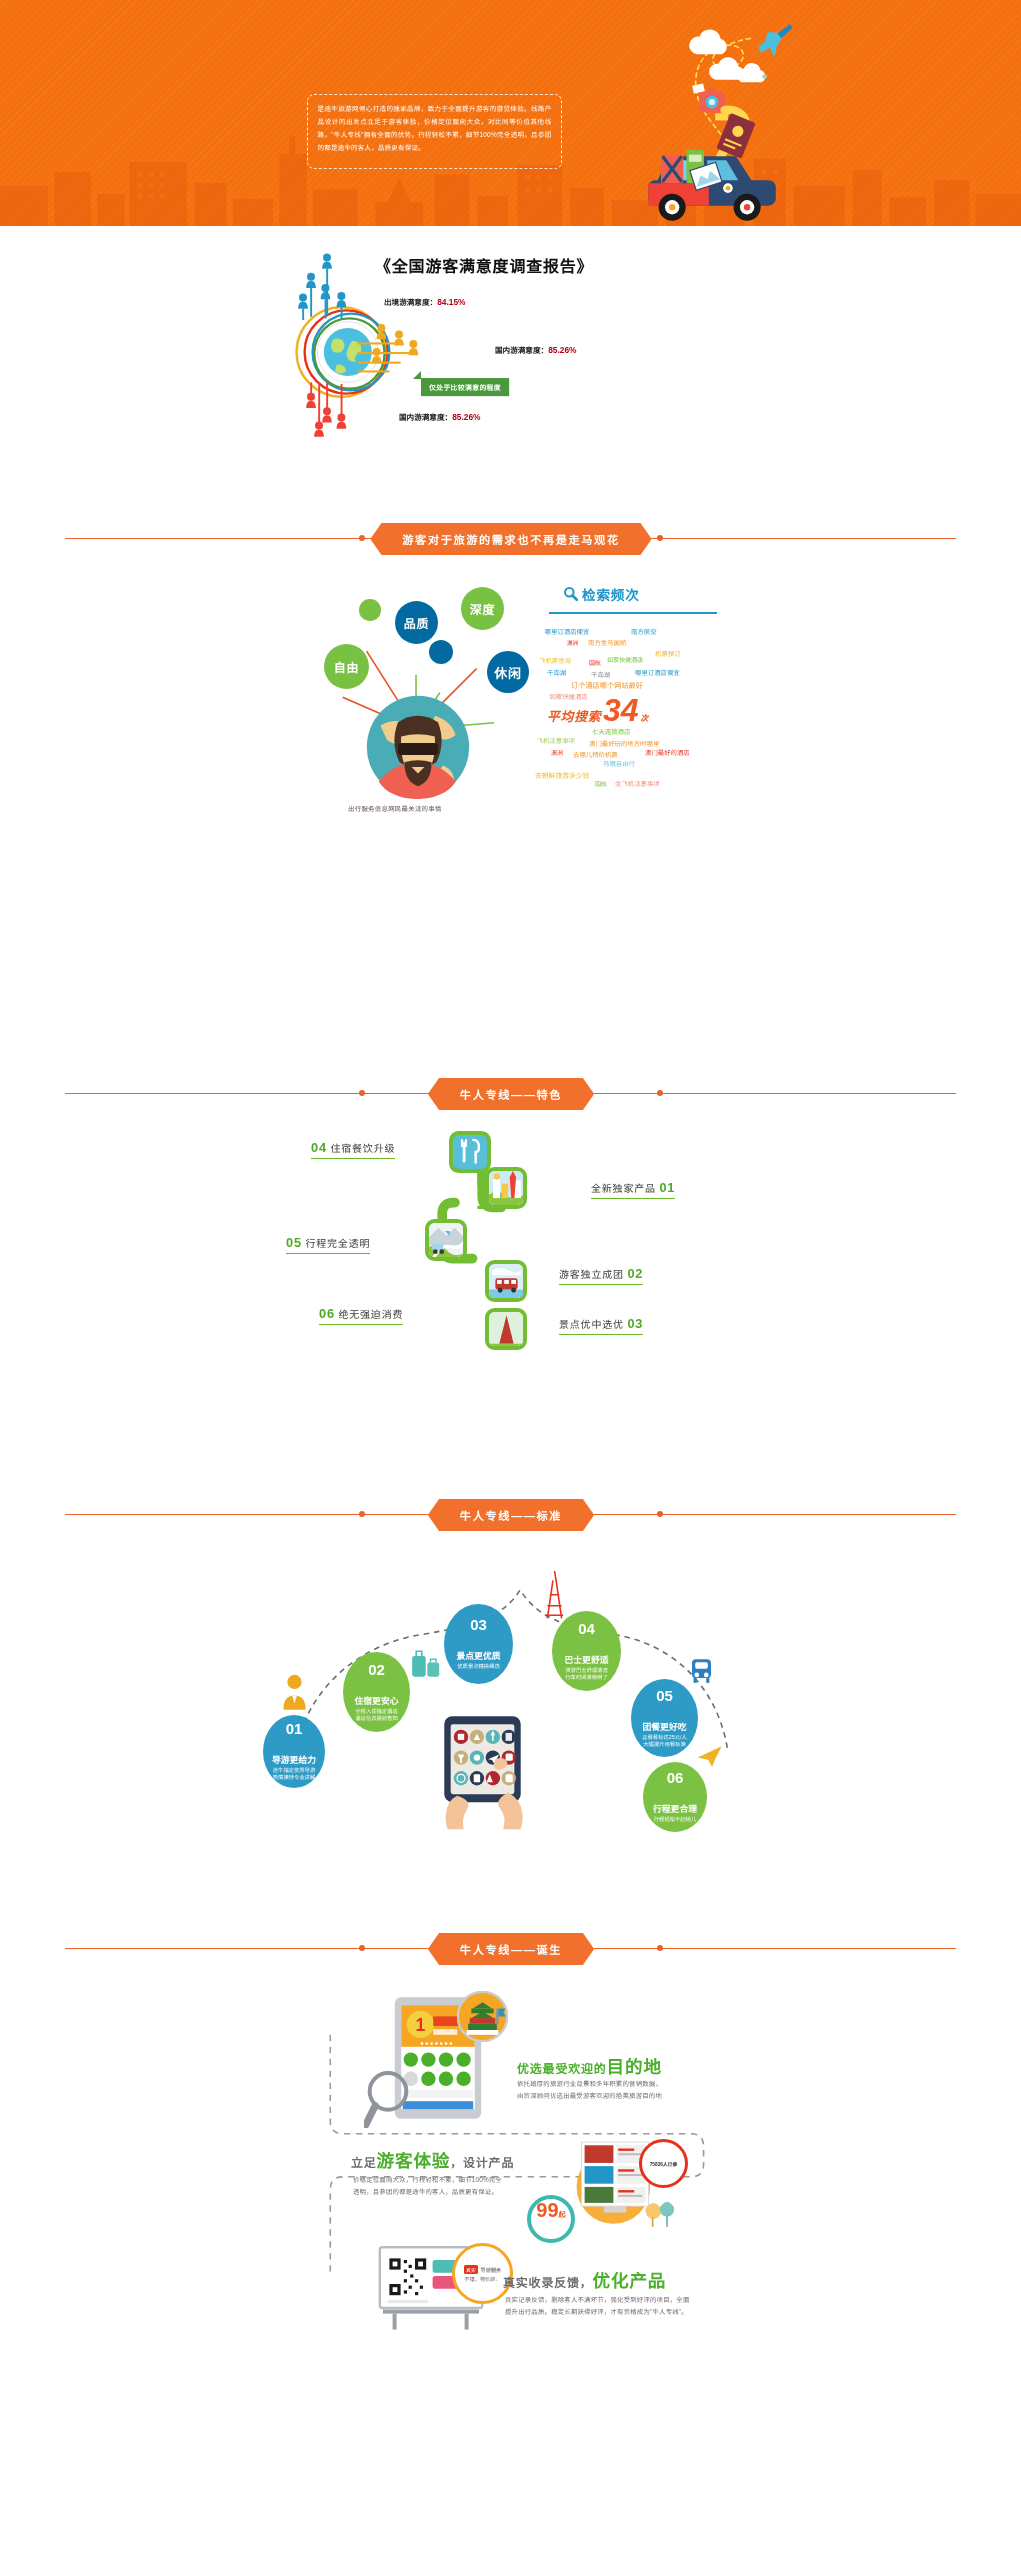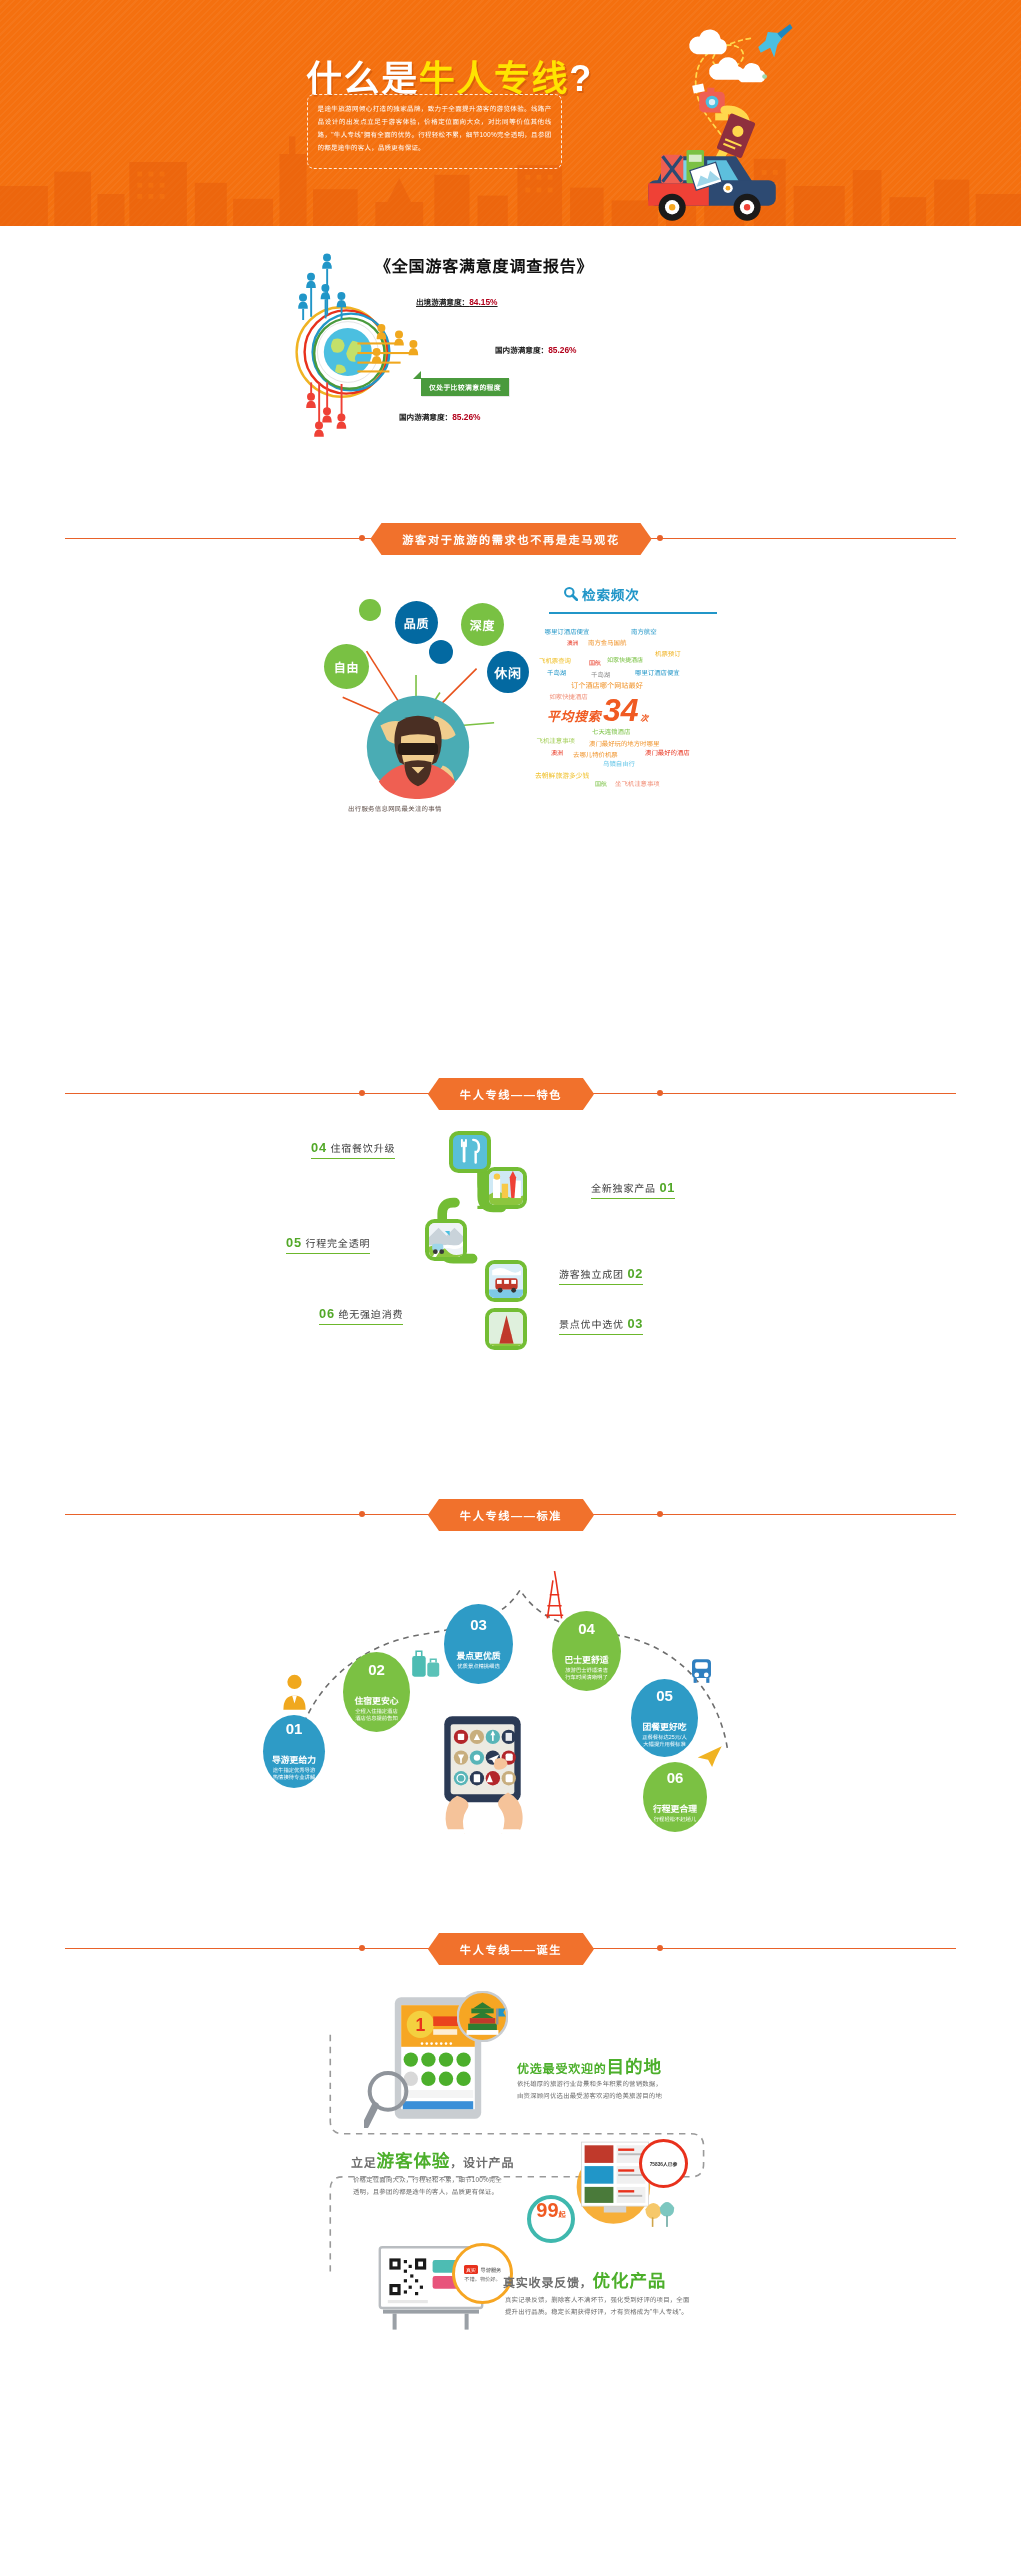--- a/index.html
+++ b/index.html
@@ -216,23 +216,20 @@
         <rect x="686" y="72" width="6" height="6"></rect>
       <rect x="954" y="50" width="6" height="6"></rect>
         <rect x="968" y="50" width="6" height="6"></rect>
       <rect x="954" y="66" width="6" height="6"></rect>
         <rect x="968" y="66" width="6" height="6"></rect>
       <rect x="954" y="82" width="6" height="6"></rect>
         <rect x="968" y="82" width="6" height="6"></rect>
     </g>
   </svg>
 
-  <h1 class="hero-title">
-    <span class="w">什么是</span><span class="y">牛人专线</span><span class="w">?</span>
-  </h1>
 
   <div class="hero-box">
     <p>是途牛旅游网倾心打造的独家品牌，致力于全面提升游客的游览体验。线路产品设计的出发点立足于游客体验，价格定位面向大众，对比同等价位其他线路，"牛人专线"拥有全面的优势。行程轻松不累，细节100%完全透明，且参团的都是途牛的客人，品质更有保证。</p>
   </div>
 
   <div class="hero-cta">即刻体验</div>
 
   <svg class="hero-art" viewBox="0 0 340 265">
 
     <g>
@@ -378,21 +375,21 @@
           <circle cx="0" cy="0" r="5"></circle>
           <path d="M-6 14 q0 -9 6 -9 q6 0 6 9z"></path>
         </g>
       <rect x="29" y="178" width="2.4" height="20"></rect>
         <rect x="49" y="178" width="2.4" height="38"></rect>
       <rect x="67" y="180" width="2.4" height="44"></rect>
         <rect x="39" y="178" width="2.4" height="56"></rect>
     </g>
   </svg>
 
-  <div class="survey-line" style="left:416px;top:70px;text-decoration:underline;">
+  <div class="survey-line" style="left:384px;top:70px;">
     <span>出境游满意度：</span><b>84.15%</b>
   </div>
   <div class="survey-line" style="left:495px;top:118px;">
     <span>国内游满意度：</span><b>85.26%</b>
   </div>
   <div class="survey-badge" style="left:421px;top:152px;">仅处于比较满意的程度</div>
   <div class="survey-line" style="left:399px;top:185px;">
     <span>国内游满意度：</span><b>85.26%</b>
   </div>
 </section>
@@ -418,21 +415,21 @@
     <circle cx="192" cy="160" r="7" fill="#f0a81e"></circle>
     <rect x="189" y="164" width="6" height="5" fill="#f0a81e"></rect>
   </svg>
 
   <div class="bubble bub-green" style="left:324px;top:89px;width:45px;height:45px;font-size:12px;">
     <span>自由</span>
   </div>
   <div class="bubble bub-orange" style="left:395px;top:46px;width:43px;height:43px;font-size:12px;">
     <span>品质</span>
   </div>
-  <div class="bubble bub-green" style="left:461px;top:48px;width:43px;height:43px;font-size:12px;">
+  <div class="bubble bub-green" style="left:461px;top:32px;width:43px;height:43px;font-size:12px;">
     <span>深度</span>
   </div>
   <div class="bubble bub-orange" style="left:487px;top:96px;width:42px;height:42px;font-size:13px;">
     <span>休闲</span>
   </div>
   <div class="bubble bub-green" style="left:359px;top:44px;width:21.6px;height:21.6px;"></div>
   <div class="bubble bub-orange" style="left:429px;top:85px;width:24px;height:24px;"></div>
 
   <svg style="position:absolute;left:366px;top:140px;width:104px;height:104px;" viewBox="0 0 130 130">
     <circle cx="65" cy="65" r="64" fill="#4aacb4"></circle>

